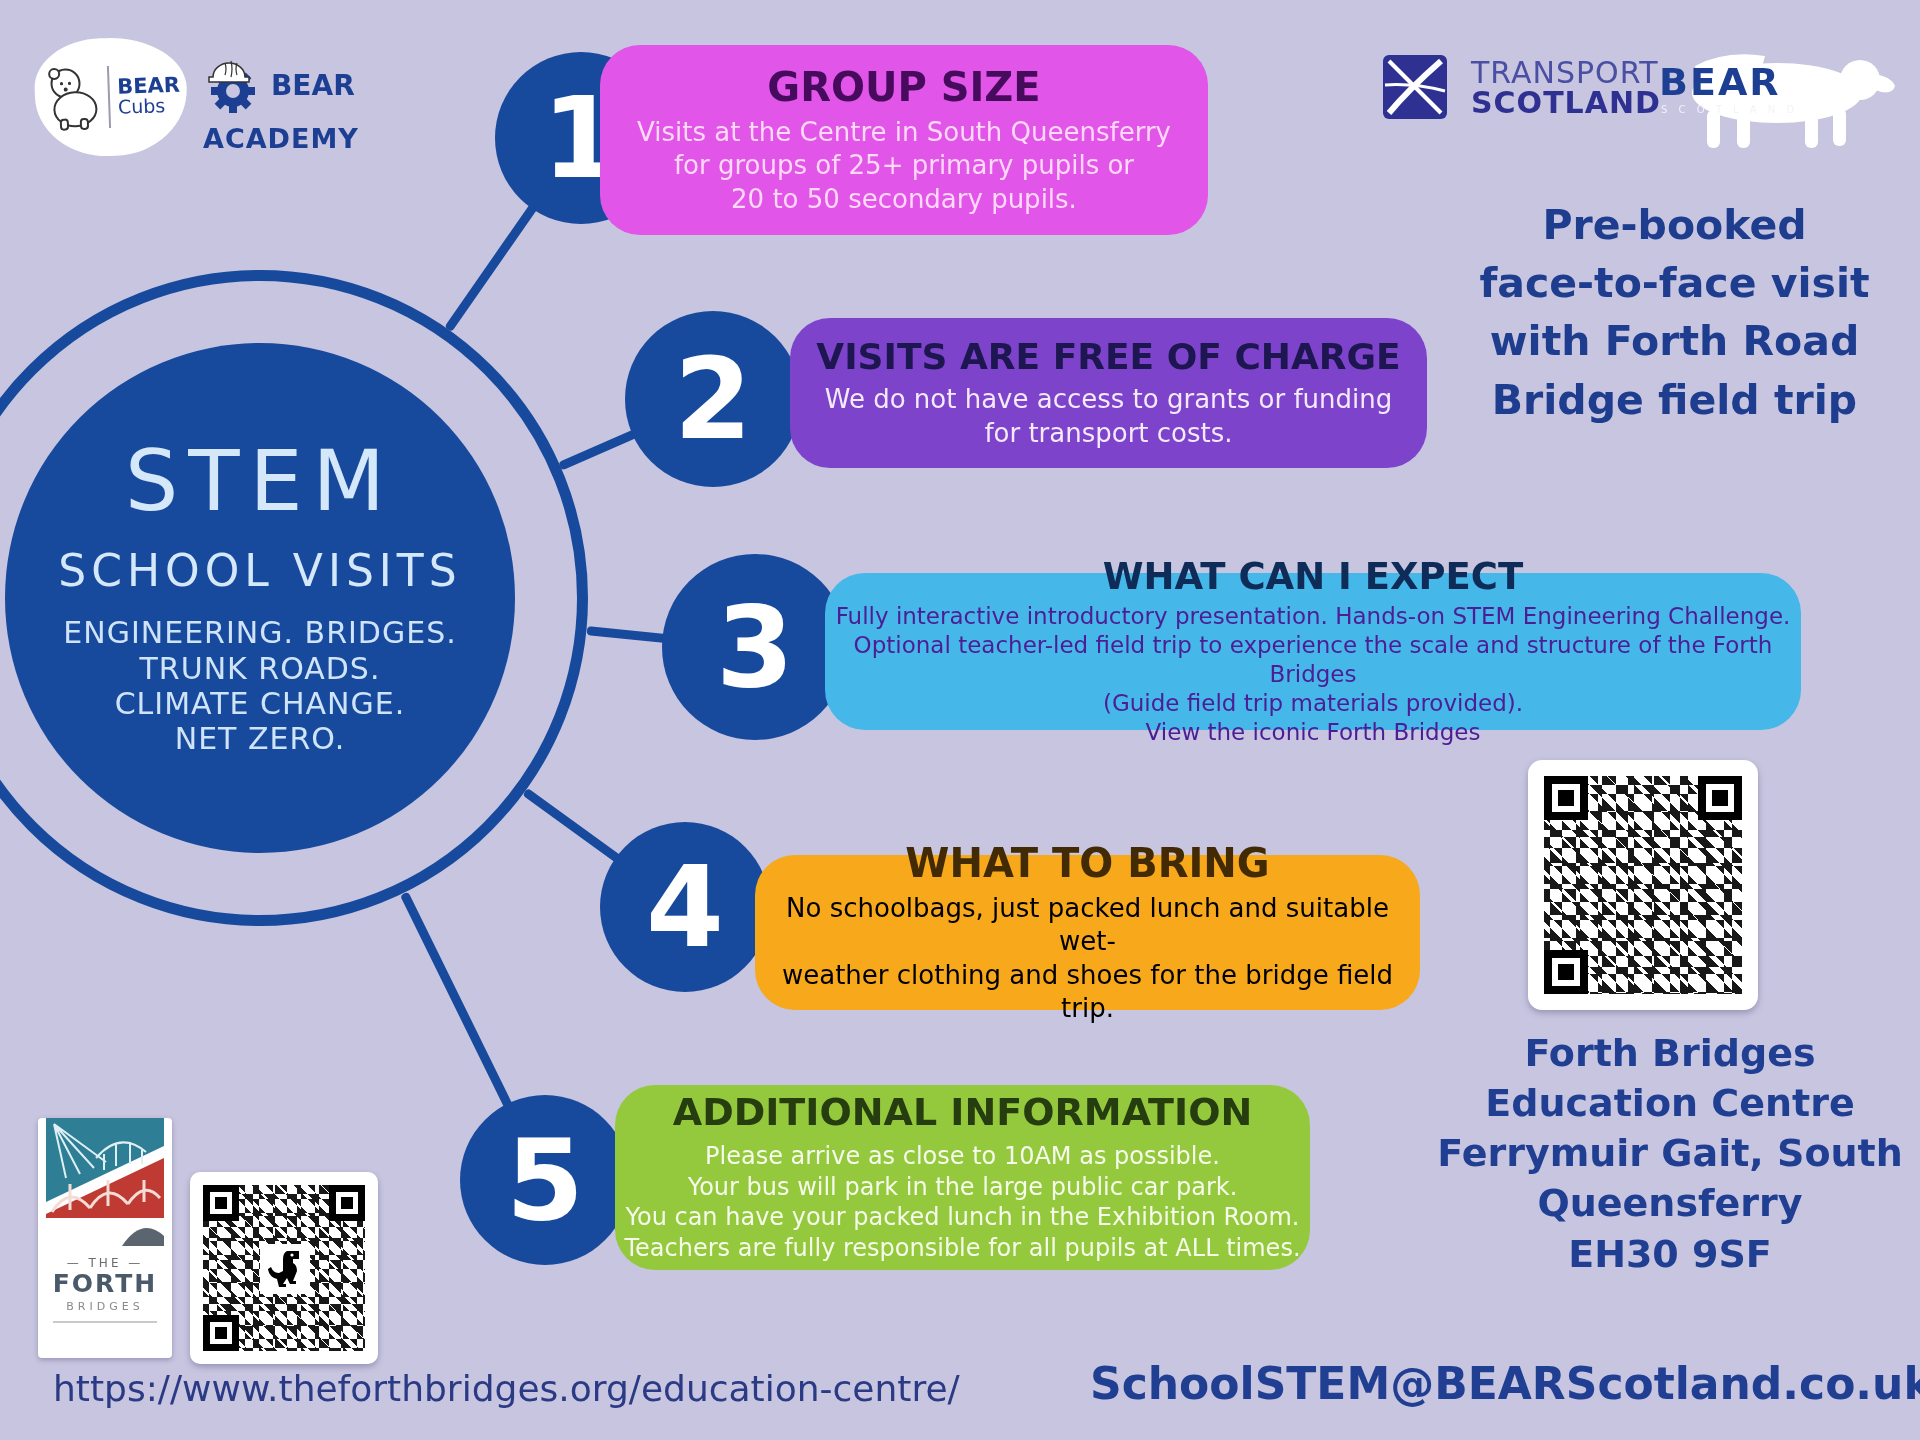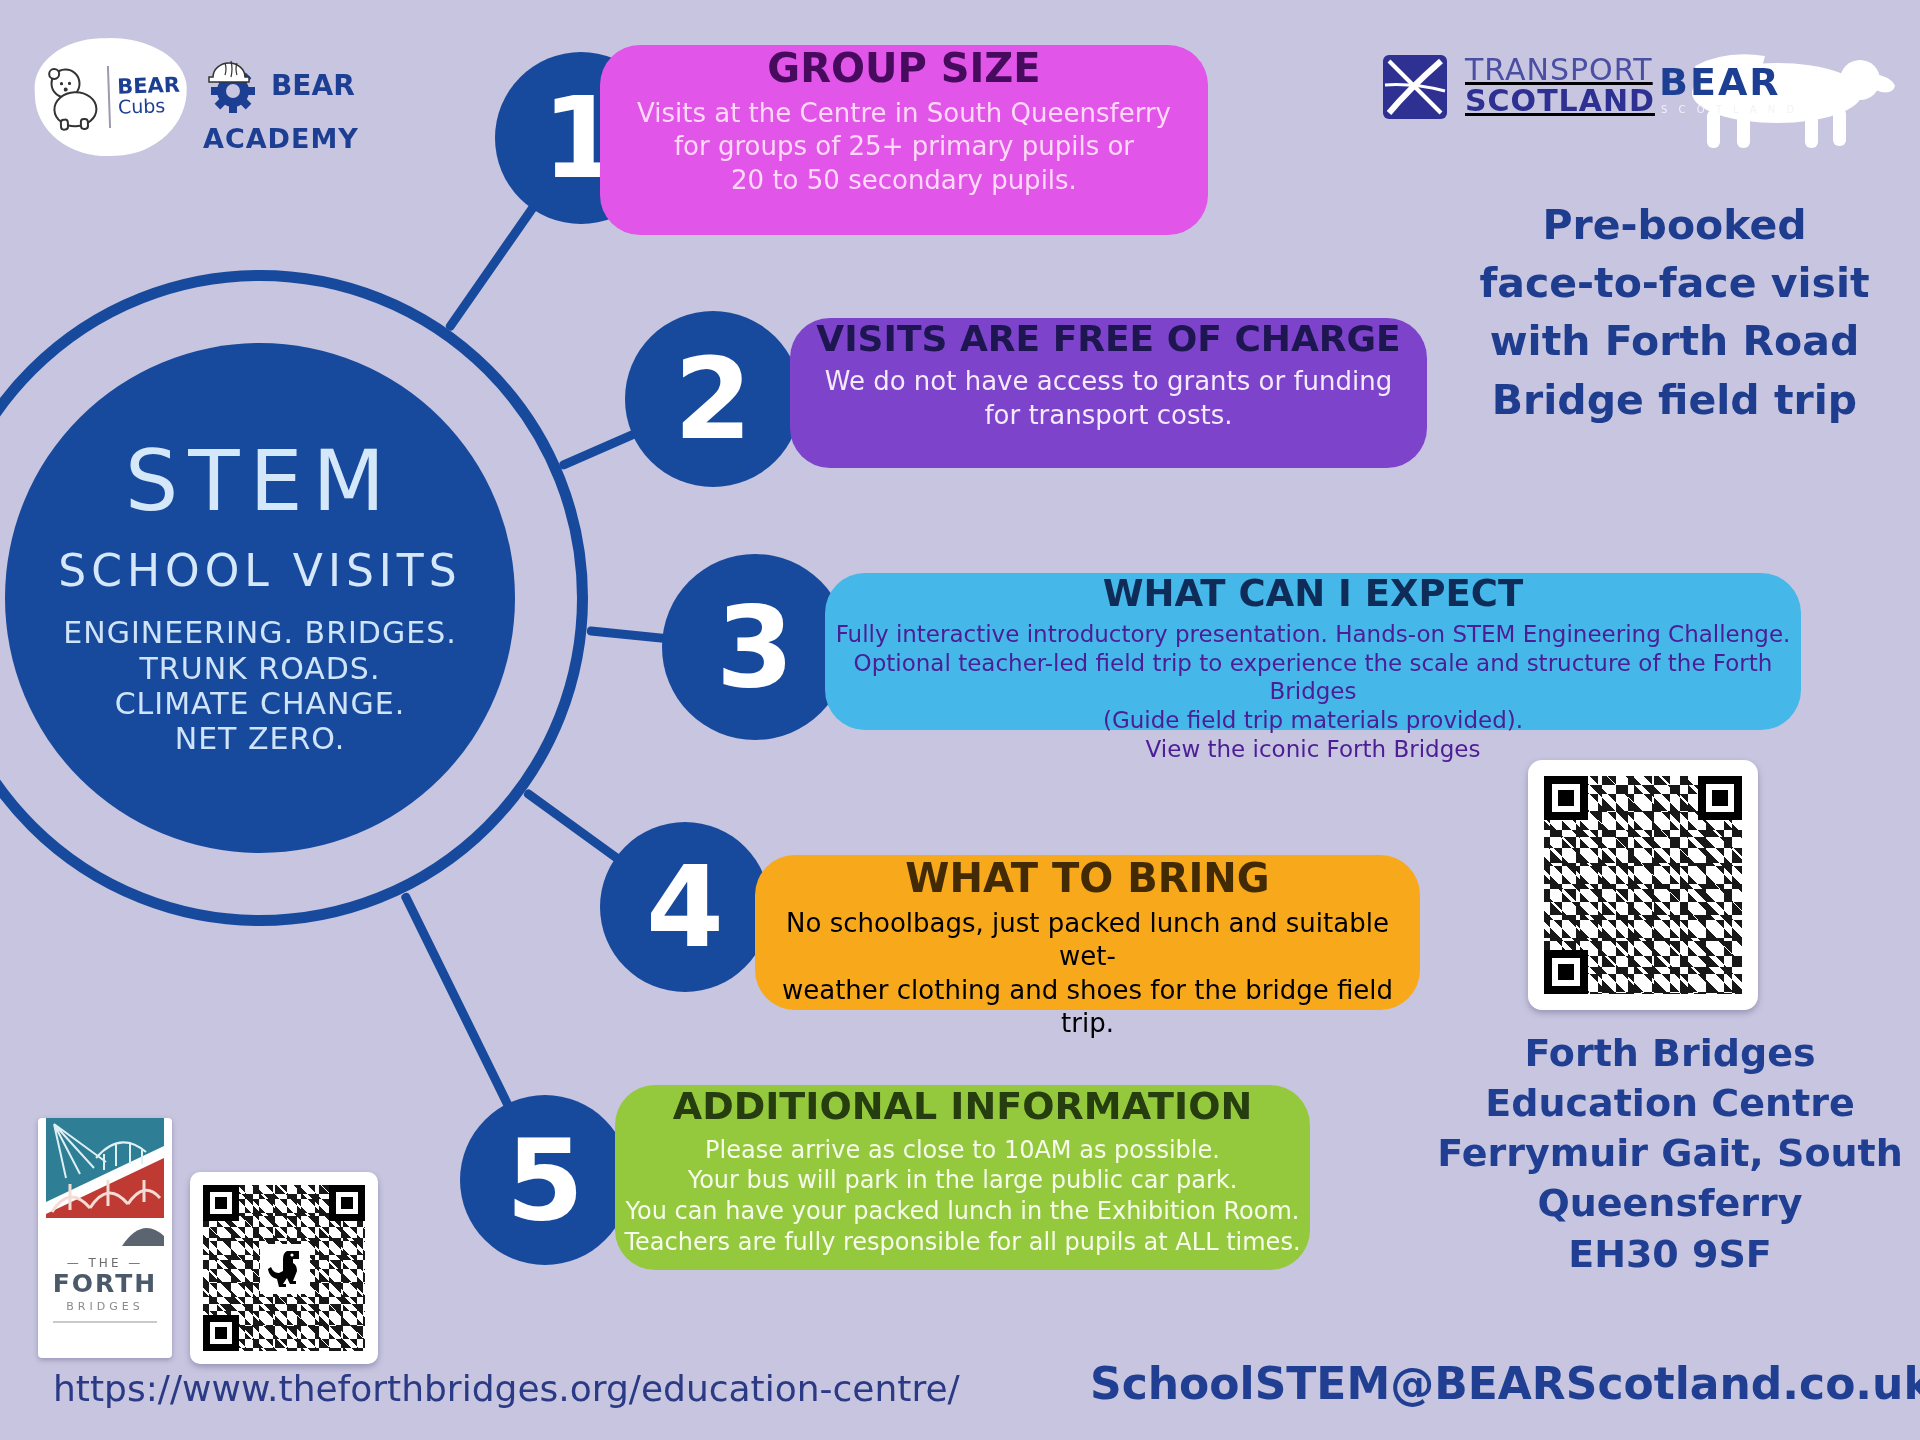--- a/index.html
+++ b/index.html
@@ -26,21 +26,21 @@
   .cc-note{font-size:31px; font-weight:bold; margin-top:24px; line-height:1.3; white-space:pre-line; color:#eef6ff;}
   .connector{height:9px; background:#17499d; transform-origin:left center; border-radius:4px;}
   .num-circle{
     background:#17499d; border-radius:50%; color:#ffffff;
     display:flex; align-items:center; justify-content:center;
     font-weight:bold; font-size:112px;
   }
   
   .band{
     border-radius:40px; display:flex; flex-direction:column;
-    align-items:center; justify-content:flex-start; text-align:center;
+    align-items:center; justify-content:center; text-align:center;
   }
   .band-title{font-weight:bold; line-height:1.15;}
   .band-body{white-space:pre-line; line-height:1.28; margin-top:6px;}
   #band1{left:600px; top:45px;  width:608px;  height:190px; background:#e155e8;}
   #band1 .band-title{font-size:40px; color:#470b5e;}
   #band1 .band-body{font-size:26px; color:#ffd9f7;}
   #band2{left:790px; top:318px; width:637px;  height:150px; background:#7d43cb;}
   #band2 .band-title{font-size:36px; color:#1d1650;}
   #band2 .band-body{font-size:26px; color:#f3eafc;}
   #band3{left:825px; top:573px; width:976px; height:157px; background:#46b7e9;}
@@ -61,21 +61,21 @@
   }
   .cubs-divider{width:2px; height:62px; background:#9a9ab0;}
   .cubs-text{color:#1d3f93; line-height:1.05; text-align:left;}
   .cubs-text .b{font-size:21px; font-weight:bold;}
   .cubs-text .c{font-size:19px;}
   .academy{left:203px; top:55px; width:175px; height:100px;}
   .academy-row{display:flex; align-items:center; gap:6px;}
   .academy-name{color:#1d3f93; font-weight:bold; font-size:28px; line-height:1;}
   .academy-sub{color:#1d3f93; font-weight:bold; font-size:27px; letter-spacing:1px; line-height:1; margin-top:8px;}
   
-  .ts{left:1383px; top:55px; display:flex; align-items:flex-start; gap:18px;text-decoration:underline;}
+  .ts{left:1383px; top:55px; display:flex; align-items:flex-end; gap:24px;}
   .ts-icon{width:64px; height:64px; background:#2e3192; border-radius:6px;}
   .ts-text{line-height:1.02; text-align:left;}
   .ts-line1{font-size:30px; color:#4b4fa3; letter-spacing:1px;}
   .ts-line2{font-size:30px; color:#2e3192; font-weight:bold; letter-spacing:1px;}
   .bs{left:1655px; top:38px; width:245px; height:120px;}
   .bs-name{position:absolute; left:4px; top:22px; font-size:38px; font-weight:bold; color:#1d3f93; letter-spacing:2px;}
   .bs-sub{position:absolute; left:6px; top:66px; font-size:10px; color:#f2f2fa; letter-spacing:4px;}
   
   .headline{
     left:1432px; top:196px; width:485px; text-align:center;

